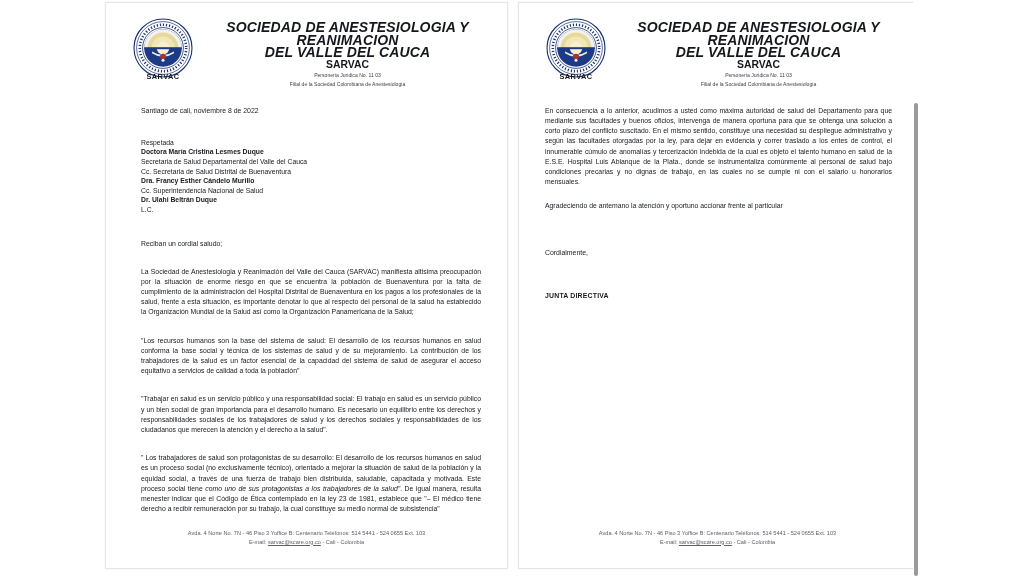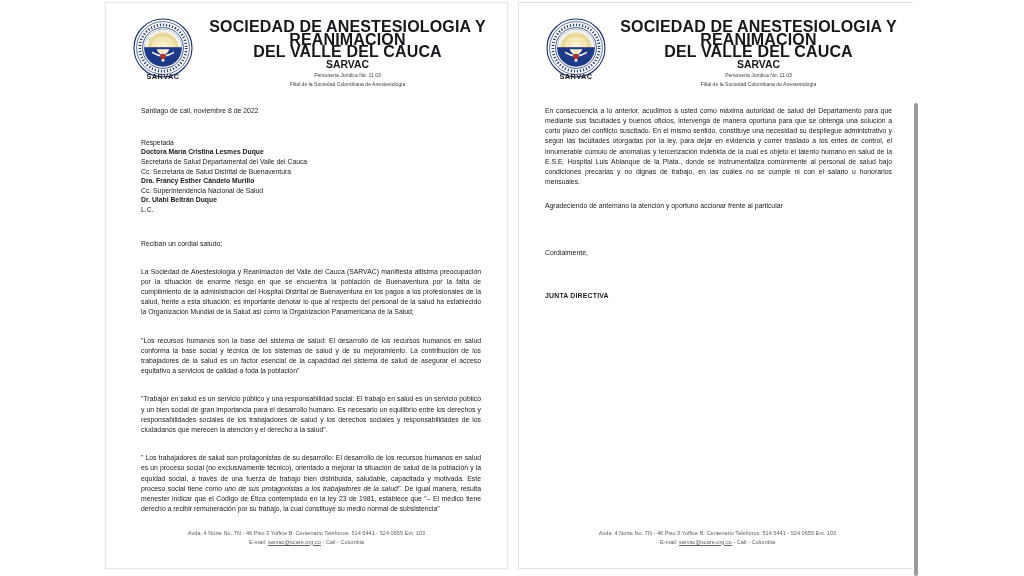--- a/index.html
+++ b/index.html
@@ -71,24 +71,25 @@
   .lh-text {
     flex: 1 1 auto;
     text-align: center;
     padding-left: 6px;
     padding-top: 6px;
   }
 
   .lh-title {
     font-family: "Liberation Sans", sans-serif;
     font-weight: bold;
-    font-size: 16px;
+    font-size: 14px;
     letter-spacing: 0.15px;
     line-height: 12.6px;
     color: #15171c;
+    font-style: italic;
   }
 
   .lh-sub {
     font-family: "Liberation Sans", sans-serif;
     font-weight: bold;
     font-size: 10.4px;
     line-height: 12.6px;
     color: #15171c;
   }
 

